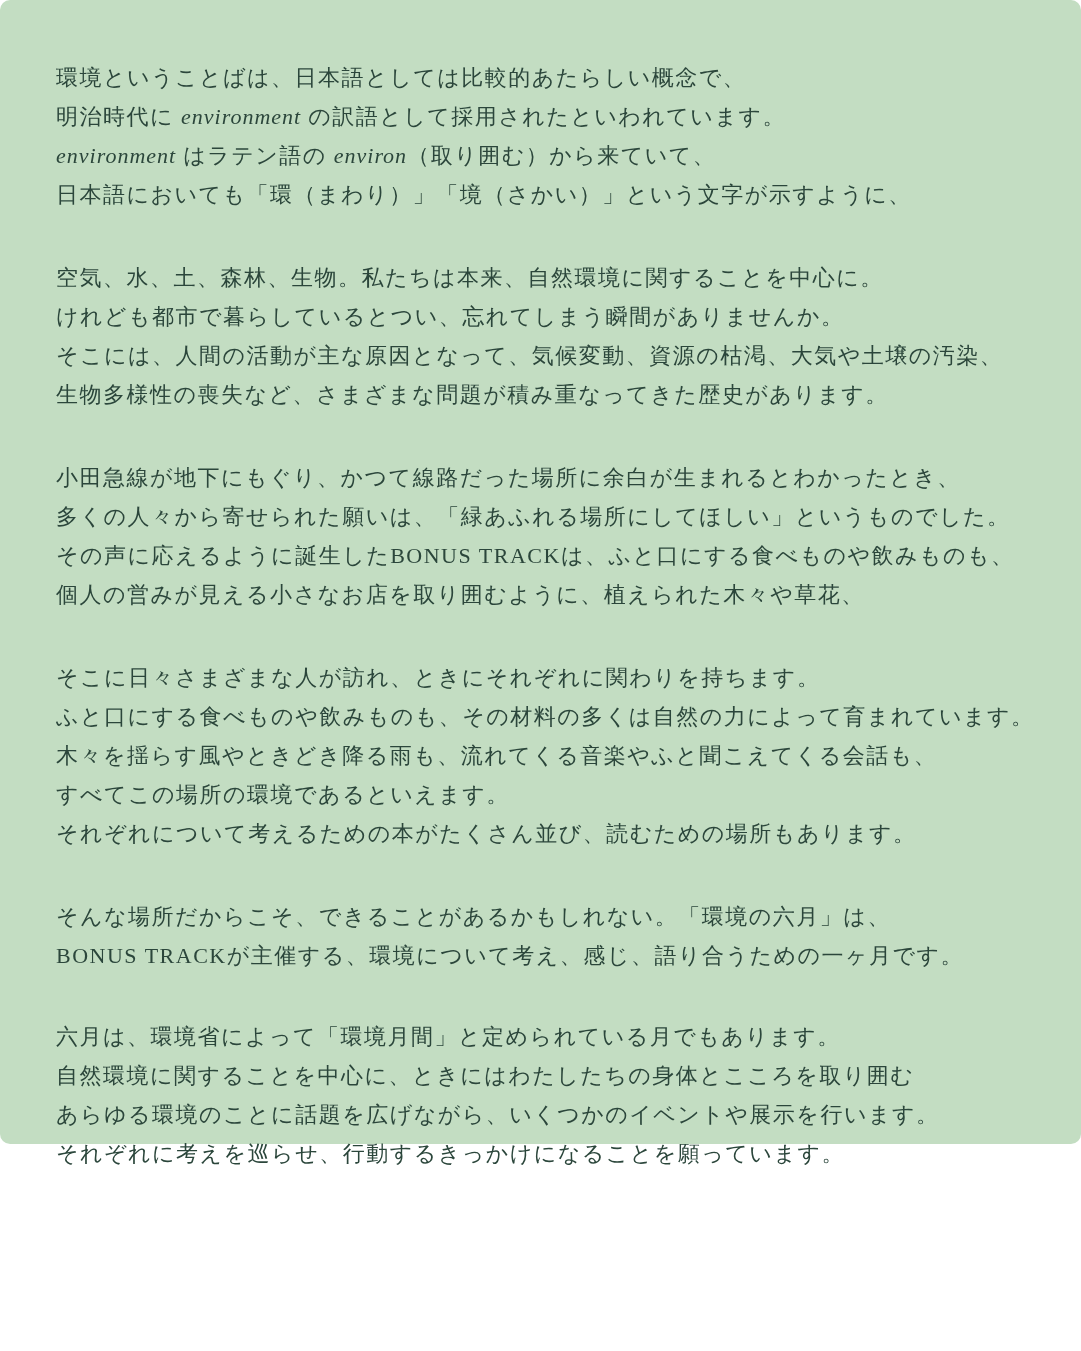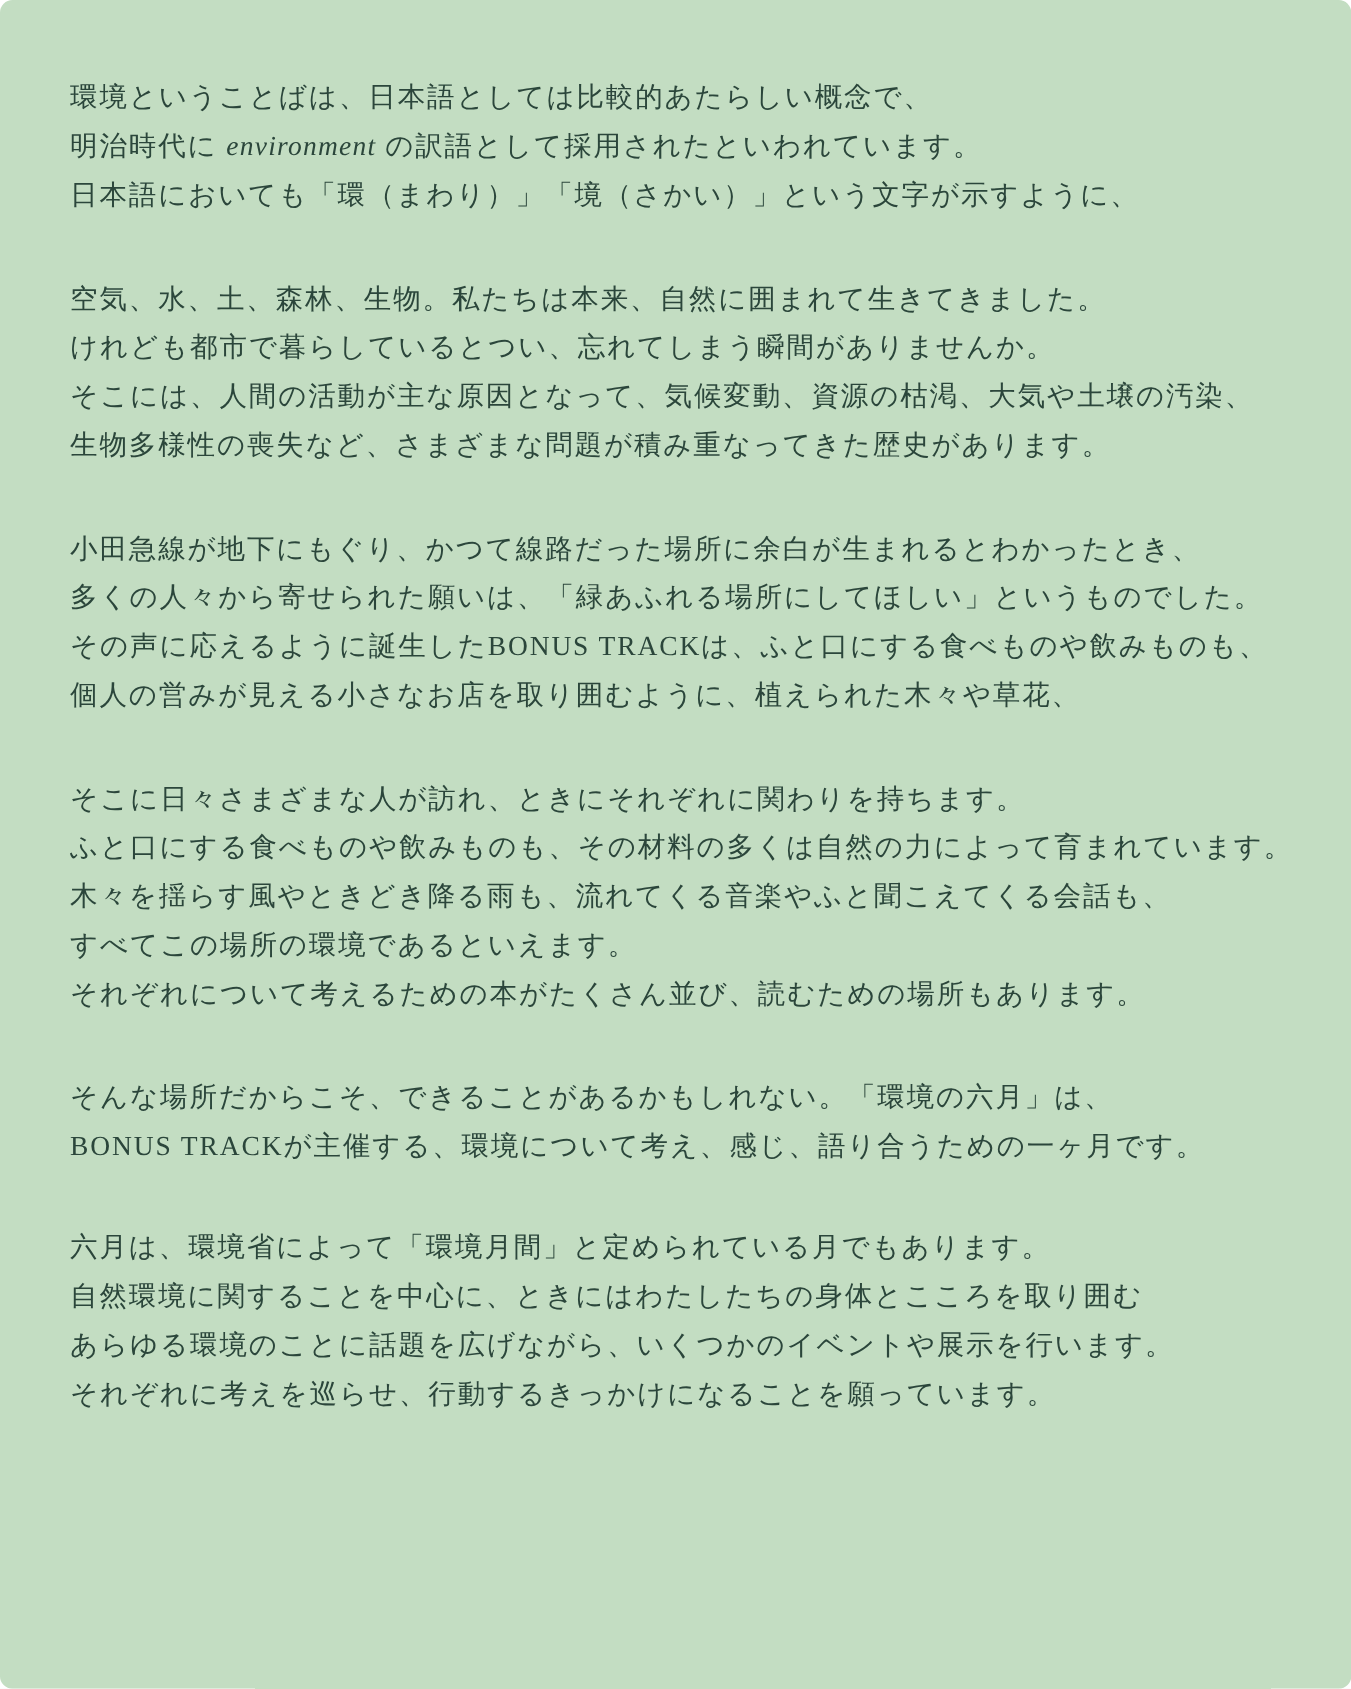--- a/index.html
+++ b/index.html
@@ -6,21 +6,21 @@
     margin: 0;
     padding: 0;
     background: #ffffff;
     width: 1081px;
     height: 1351px;
     overflow: hidden;
   }
   .panel {
     box-sizing: border-box;
     width: 1081px;
-    height: 1351px;
+    height: 1144px;
     background: #c3ddc2;
     border-radius: 10px;
     padding: 58px 40px 0 56px;
     font-family: "Liberation Serif", "DejaVu Serif", serif;
     color: #2b463b;
   }
   .paragraph {
     margin: 0 0 44px 0;
   }
   .paragraph:last-child {
@@ -42,24 +42,25 @@
   }
 </style>
 </head>
 <body style="background: rgb(255, 255, 255);">
 
 <main class="panel" style="background: rgb(195, 221, 194); color: rgb(43, 70, 59);">
   <div>
       <div class="paragraph">
         <div class="line"><span>環境ということばは、日本語としては比較的あたらしい概念で、</span></div>
         <div class="line"><span>明治時代に </span><span class="latin-italic">environment</span><span> の訳語として採用されたといわれています。</span></div>
+        <div class="line"><span class="latin-italic">environment</span><span> はラテン語の </span><span class="latin-italic">environ</span><span>（取り囲む）から来ていて、</span></div>
         <div class="line"><span>日本語においても「環（まわり）」「境（さかい）」という文字が示すように、</span></div>
       </div>
       <div class="paragraph">
-        <div class="line"><span>空気、水、土、森林、生物。私たちは本来、自然に囲まれて生きてきました。</span></div>
+        <div class="line"><span>空気、水、土、森林、生物。私たちは本来、自然環境に関することを中心に。</span></div>
         <div class="line"><span>けれども都市で暮らしているとつい、忘れてしまう瞬間がありませんか。</span></div>
         <div class="line"><span>そこには、人間の活動が主な原因となって、気候変動、資源の枯渇、大気や土壌の汚染、</span></div>
         <div class="line"><span>生物多様性の喪失など、さまざまな問題が積み重なってきた歴史があります。</span></div>
       </div>
       <div class="paragraph">
         <div class="line"><span>小田急線が地下にもぐり、かつて線路だった場所に余白が生まれるとわかったとき、</span></div>
         <div class="line"><span>多くの人々から寄せられた願いは、「緑あふれる場所にしてほしい」というものでした。</span></div>
         <div class="line"><span>その声に応えるように誕生したBONUS TRACKは、ふと口にする食べものや飲みものも、</span></div>
         <div class="line"><span>個人の営みが見える小さなお店を取り囲むように、植えられた木々や草花、</span></div>
       </div>

